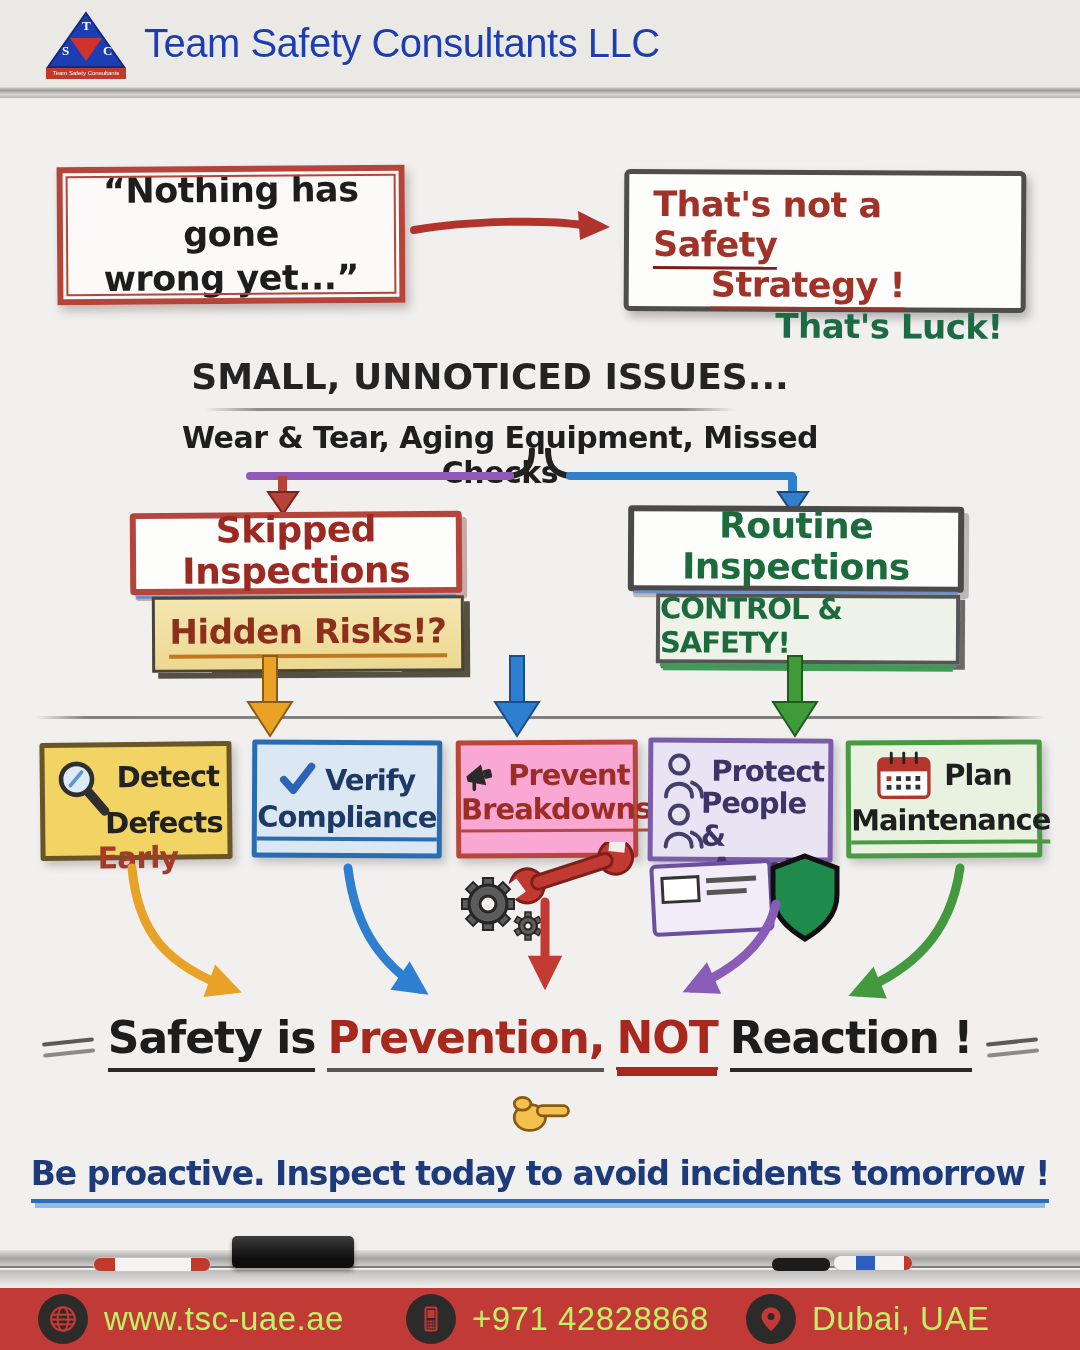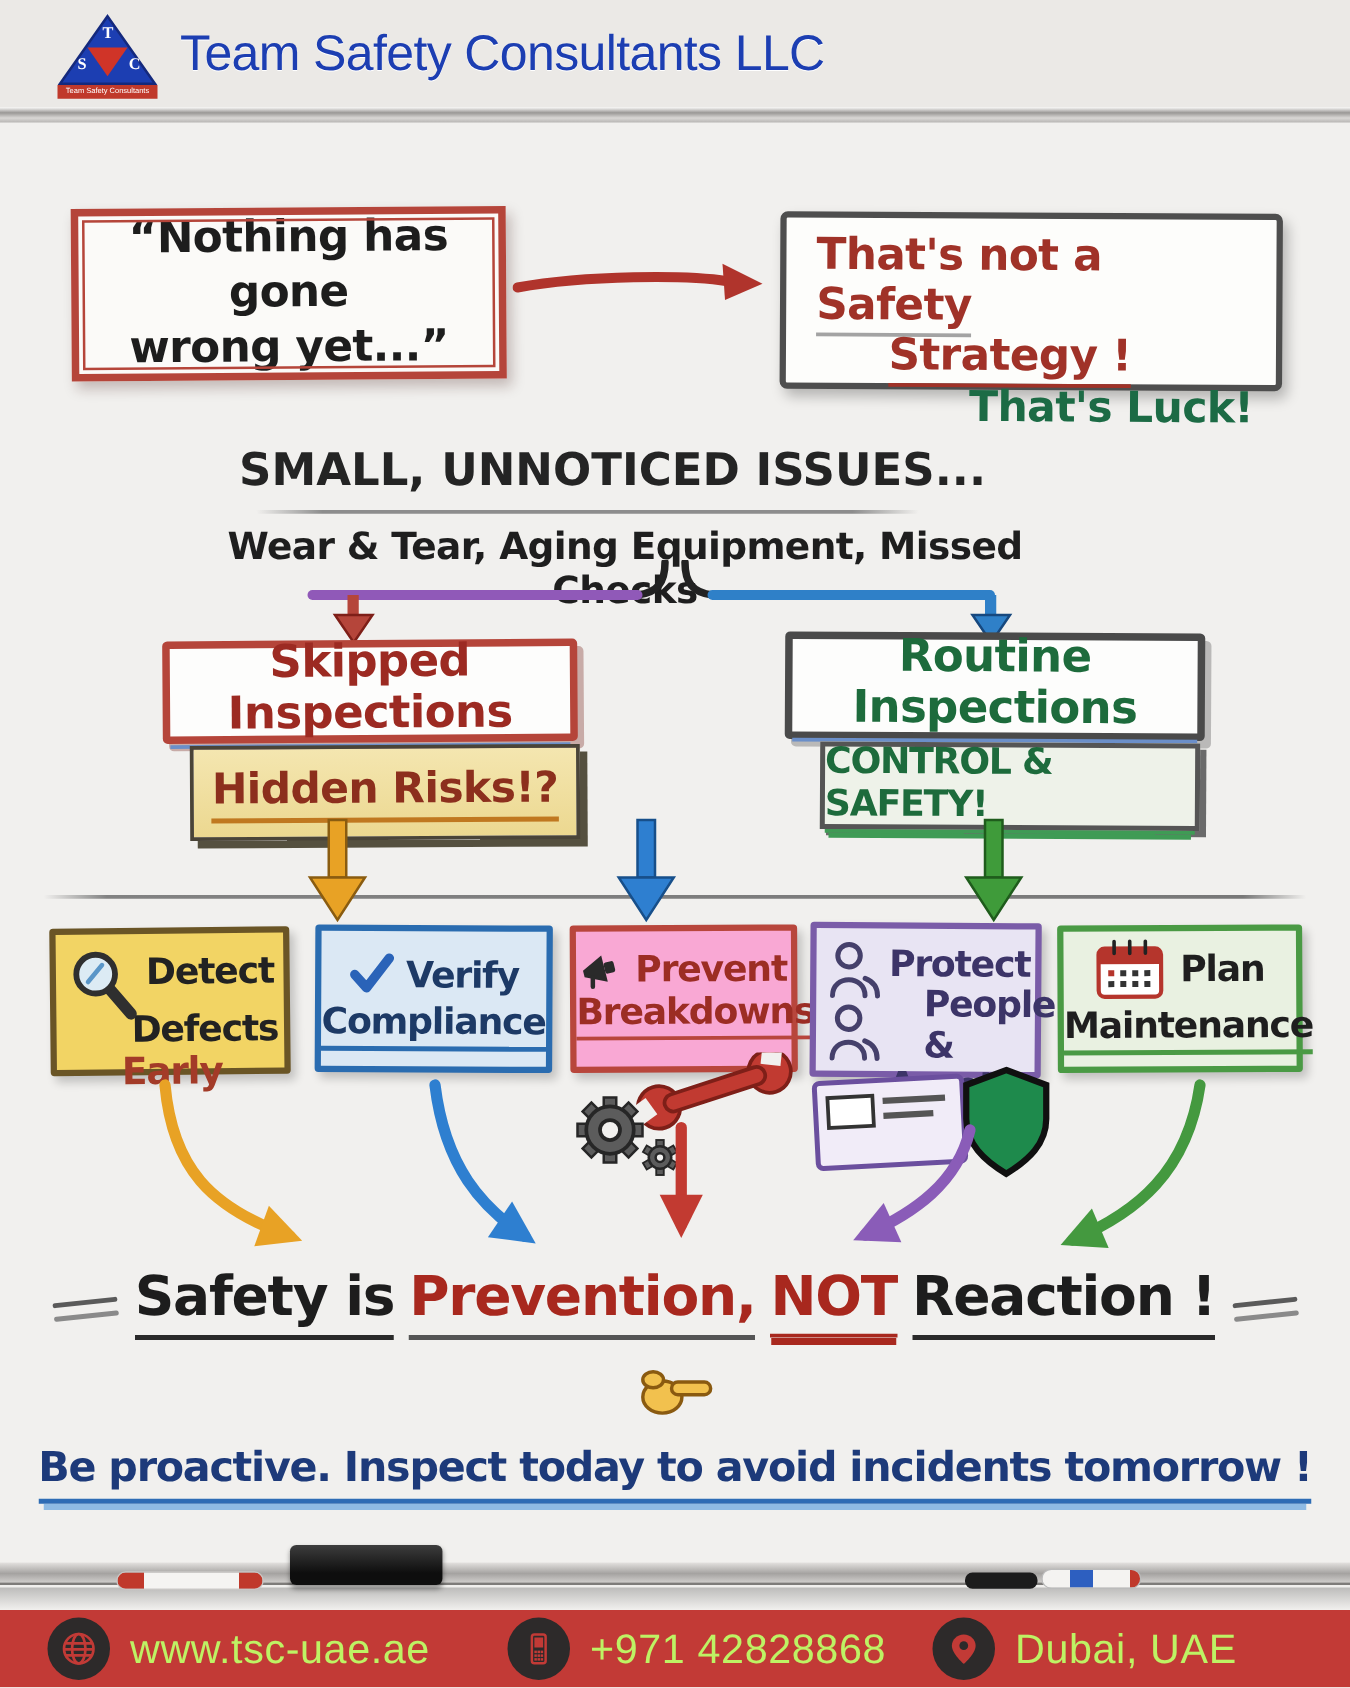--- a/index.html
+++ b/index.html
@@ -23,21 +23,21 @@
   .quote-box { left:57px; top:166px; width:348px; height:138px; background:#fbfaf8;
                border:6px solid #b5453a; box-shadow:4px 6px 10px rgba(60,20,15,.25); transform:rotate(-0.4deg);
                display:flex; align-items:center; justify-content:center; }
   .quote-box::before { content:""; position:absolute; inset:3px; border:2px solid #b5453a; }
   .quote-text { white-space:pre-line; text-align:center; font-size:35px; color:#1d1d1d; line-height:1.25; }
 
   .response-box { left:624px; top:170px; width:402px; height:142px; background:#fdfdfb;
                   border:5px solid #4e4e4e; border-radius:6px; box-shadow:4px 6px 10px rgba(0,0,0,.25);
                   padding:10px 18px 6px 24px; transform:rotate(0.3deg); }
   .resp-l1 { font-size:35px; color:#a03228; }
-  .resp-l1 .u { border-bottom:3px solid #a3a3a3; padding-bottom:2px; }
+  .resp-l1 .u { border-bottom:3px solid #7f1d1d; padding-bottom:2px; }
   .resp-l2 { font-size:35px; color:#a03228; margin-left:58px; display:inline-block; border-bottom:3px solid #a03228; padding-bottom:2px; }
   .resp-l3 { font-size:34px; color:#1c6b45; text-align:right; margin-top:-4px; }
 
   .issues-heading { left:140px; top:356px; width:700px; text-align:center; font-size:36px; font-weight:800;
                     color:#242424; letter-spacing:0; }
   .issues-underline { left:205px; top:408px; width:530px; height:3px;
                       background:linear-gradient(90deg,rgba(150,150,150,0),#8d8d8d 10%,#8d8d8d 90%,rgba(150,150,150,0)); }
   .issues-sub { left:140px; top:420px; width:720px; text-align:center; font-size:30px; color:#1e1e1e; }
 
   .branch-box { background:#fdfdfc; border-radius:4px; text-align:center;
@@ -238,21 +238,21 @@
       <g fill="none" stroke="#45406b" stroke-width="4" stroke-linecap="round">
         <circle cx="16" cy="12" r="9"></circle>
         <path d="M3 44 C3 27 29 27 29 44"></path>
         <path d="M29 30 C37 33 39 38 39 44"></path>
         <circle cx="16" cy="62" r="9"></circle>
         <path d="M3 94 C3 77 29 77 29 94"></path>
         <path d="M29 80 C37 83 39 88 39 94"></path>
       </g>
     </svg>
     <div class="txt" style="margin:12px 0 0 58px;">Protect</div>
-    <div class="txt" style="margin-left:86px;">People &amp;</div>
+    <div class="txt" style="margin-left:48px;">People &amp;</div>
     <div class="txt" style="margin-left:58px;">Assets</div>
   </div>
 
   <div class="abs benefit b-plan">
     <div class="row-center" style="margin-top:5px; gap:12px;">
       <svg width="56" height="50" viewBox="0 0 58 52">
         <rect x="3" y="9" width="52" height="40" rx="5" fill="#ffffff" stroke="#b5352c" stroke-width="3.5"></rect>
         <path d="M3 14 a5 5 0 0 1 5 -5 h42 a5 5 0 0 1 5 5 v8 H3 Z" fill="#b5352c"></path>
         <line x1="16" y1="3" x2="16" y2="13" stroke="#222" stroke-width="3" stroke-linecap="round"></line>
         <line x1="29" y1="3" x2="29" y2="13" stroke="#222" stroke-width="3" stroke-linecap="round"></line>

